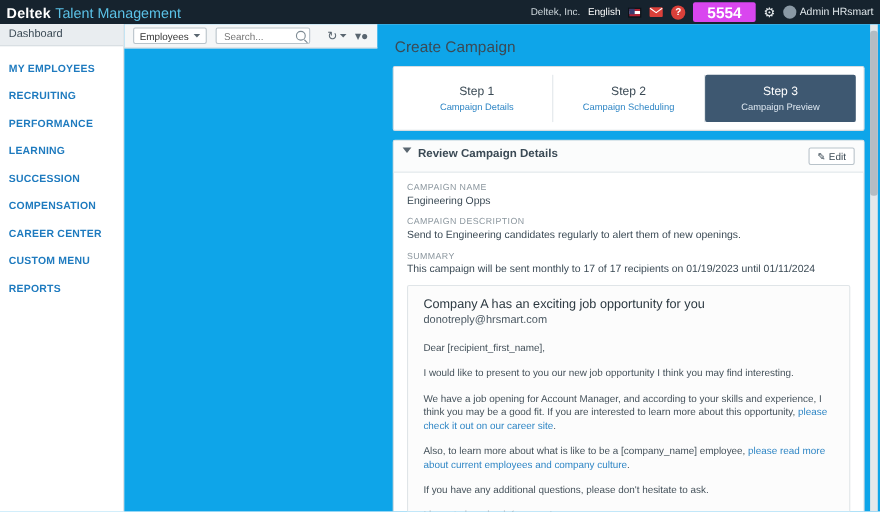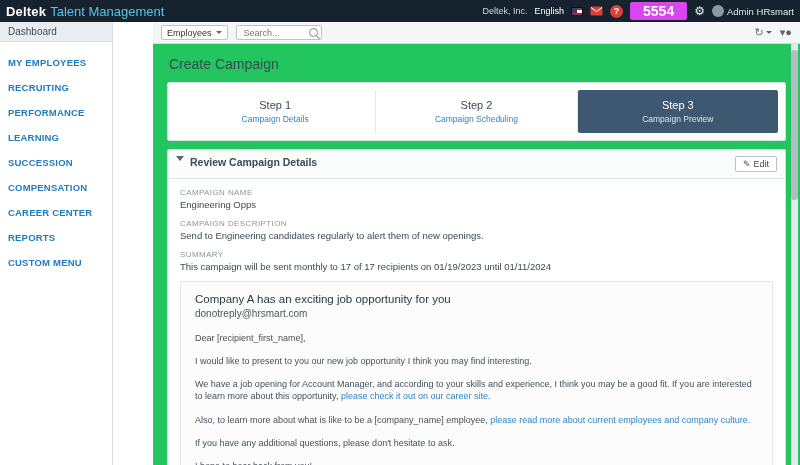--- a/index.html
+++ b/index.html
@@ -121,25 +121,23 @@
     font-weight: bold;
     color: #1f7bbf;
     letter-spacing: .2px;
     cursor: pointer;
     text-decoration: none;
   }
 
   
   .main {
     flex: 1;
-    background: #22c55e;
-    display: flex;
-    flex-direction: column;
+    background: #0ea5e9;
+    display: flex;
     min-width: 0;
-    margin-left: 40px;
   }
   .toolbar {
     height: 22px;
     background: #f4f6f7;
     border-bottom: 1px solid #d7dde1;
     display: flex;
     align-items: center;
     padding: 0 8px;
     gap: 8px;
   }
@@ -384,22 +382,22 @@
       <span>Dashboard</span>
     </div>
     <div class="nav">
       <a class="nav-item">MY EMPLOYEES</a>
       <a class="nav-item">RECRUITING</a>
       <a class="nav-item">PERFORMANCE</a>
       <a class="nav-item">LEARNING</a>
       <a class="nav-item">SUCCESSION</a>
       <a class="nav-item">COMPENSATION</a>
       <a class="nav-item">CAREER CENTER</a>
+      <a class="nav-item">CUSTOM MENU</a>
       <a class="nav-item">REPORTS</a>
-      <a class="nav-item">CUSTOM MENU</a>
     </div>
   </div>
 
   <div class="main">
 
     <div class="toolbar">
       <div class="dd">
         <span>Employees</span>
         <span class="caret"></span>
       </div>

